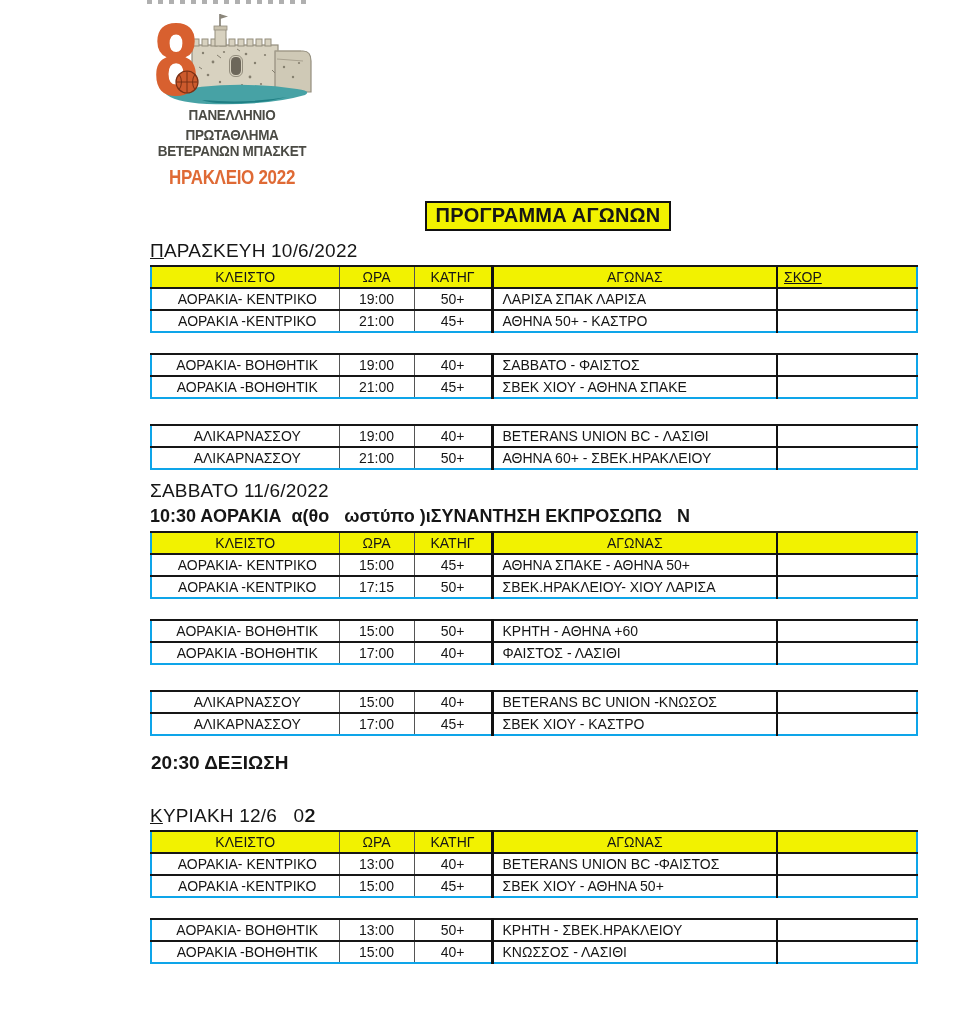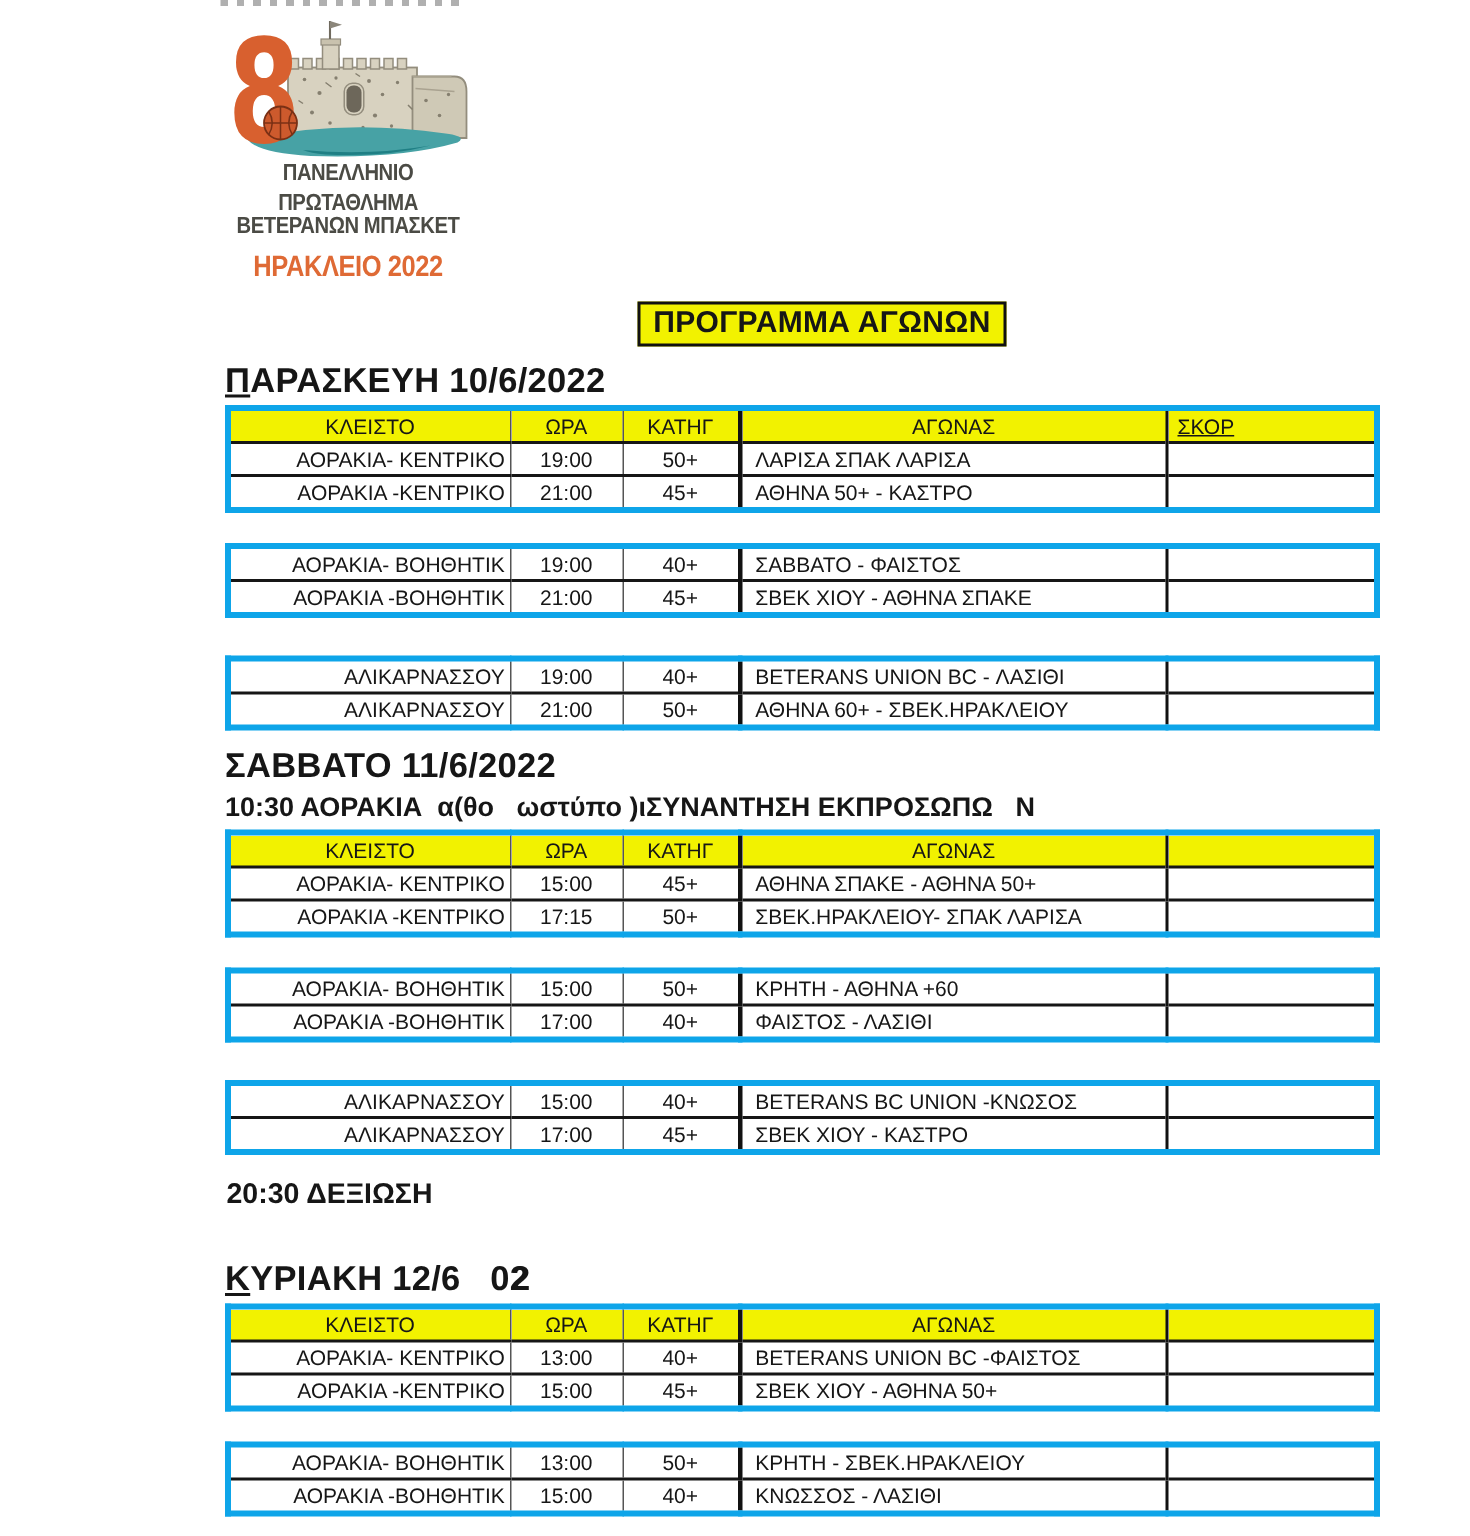--- a/index.html
+++ b/index.html
@@ -29,48 +29,48 @@
   .title-box {
     display:inline-block;
     background:#f2f200;
     border:2px solid #111;
     font-size:20px; font-weight:700;
     padding:1px 9px 2px 9px;
     letter-spacing:0.2px;
   }
 
   .day-heading {
-    font-size:23px; font-weight:700; margin:9px 0 3px 0;
+    font-size:19px; font-weight:400; margin:9px 0 3px 0;
     white-space:pre; letter-spacing:0.2px;
   }
   .u-first::first-letter { text-decoration:underline; }
   .overlap { letter-spacing:-0.52em; }
   .day-subline {
     font-size:18px; font-weight:700; margin:4px 0 4px 0; white-space:pre;
   }
   .day-footline {
     font-size:19px; font-weight:700; margin:16px 0 0 1px; white-space:pre;
   }
 
   table.sched {
     border-collapse:collapse; table-layout:fixed;
-    width:766px; border:4px solid #0ea5e9;
+    width:766px; border:2px solid #0ea5e9;
     margin-top:2px;
   }
   table.sched.mt-md { margin-top:20px; }
   table.sched.mt-lg { margin-top:25px; }
   table.sched th, table.sched td {
     height:20px; padding:0 3px;
     font-size:14px; font-weight:400;
     overflow:hidden; white-space:nowrap;
     border-top:2px solid #161616;
   }
   table.sched th { background:#f2f200; text-align:center; }
   table.sched td { background:#ffffff; }
-  .c0 { text-align:right; padding-left:7px !important; }
+  .c0 { text-align:center; padding-left:7px !important; }
   th.c0 { text-align:center; padding-left:3px !important; }
   .c1, .c2 { text-align:center; }
   .c3 { text-align:left; padding-left:9px !important; }
   th.c3 { text-align:center; padding-left:3px !important; }
   .c4 { text-align:left; padding-left:6px !important; }
   td.c1, th.c1 { border-left:1px solid #555; }
   td.c2, th.c2 { border-left:1px solid #555; }
   td.c3, th.c3 { border-left:3px solid #111; }
   td.c4, th.c4 { border-left:2px solid #111;text-decoration:underline; }
 </style>
@@ -266,21 +266,21 @@
               <td class="c0">ΑΟΡΑΚΙΑ- ΚΕΝΤΡΙΚΟ</td>
               <td class="c1">15:00</td>
               <td class="c2">45+</td>
               <td class="c3">ΑΘΗΝΑ ΣΠΑΚΕ - ΑΘΗΝΑ 50+</td>
               <td class="c4"></td>
             </tr>
             <tr>
               <td class="c0">ΑΟΡΑΚΙΑ -ΚΕΝΤΡΙΚΟ</td>
               <td class="c1">17:15</td>
               <td class="c2">50+</td>
-              <td class="c3">ΣΒΕΚ.ΗΡΑΚΛΕΙΟΥ- ΣΠΑΚ ΛΑΡΙΣΑ</td>
+              <td class="c3">ΣΒΕΚ.ΗΡΑΚΛΕΙΟΥ- ΧΙΟΥ ΛΑΡΙΣΑ</td>
               <td class="c4"></td>
             </tr>
           </tbody>
         </table>
         <table class="sched mt-md">
           <colgroup>
             <col style="width: 188px;">
             <col style="width: 75px;">
             <col style="width: 78px;">
             <col style="width: 285px;">

